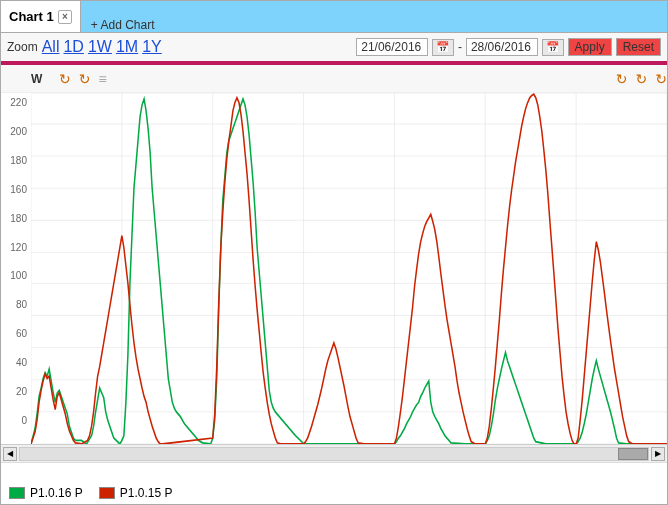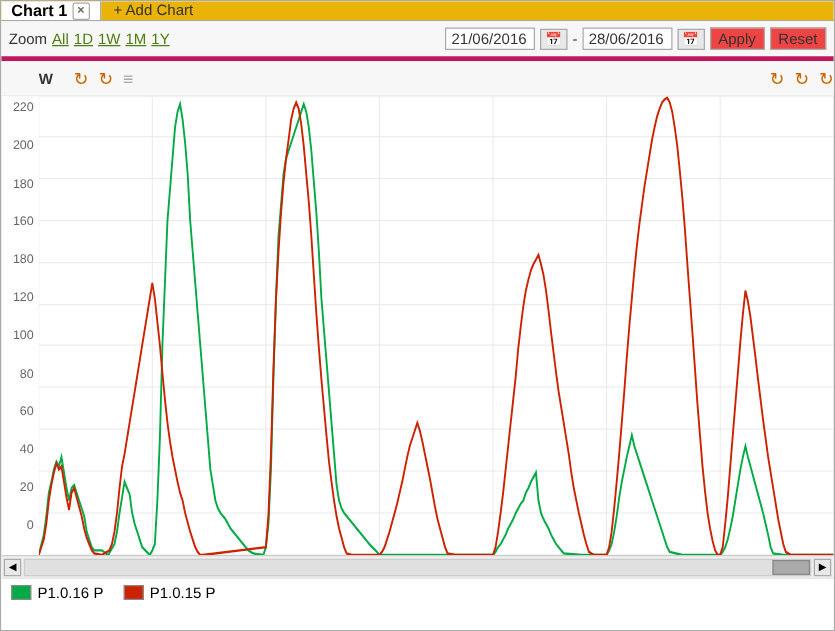--- a/index.html
+++ b/index.html
@@ -10,25 +10,25 @@
       height: 505px;
       background: #fff;
       border: 1px solid #aaa;
       display: flex;
       flex-direction: column;
       overflow: hidden;
     }
 
     .title-bar {
       display: flex;
-      align-items: flex-start;
-      background: #eab308;
+      align-items: flex-end;
+      background: #7dd3fc;
       border-bottom: 1px solid #aaa;
       padding: 0;
-      height: 16px;
+      height: 32px;
       flex-shrink: 0;
     }
 
     .tab {
       display: flex;
       align-items: center;
       background: #fff;
       border-right: 1px solid #aaa;
       padding: 0 8px;
       height: 100%;
@@ -78,24 +78,24 @@
       gap: 4px;
       font-size: 12px;
     }
 
     .zoom-label {
       color: #333;
       font-size: 12px;
     }
 
     .zoom-link {
-      color: #4d7c0f;
+      color: #1d4ed8;
       text-decoration: underline;
       cursor: pointer;
-      font-size: 12px;
+      font-size: 16px;
     }
 
     .date-section {
       display: flex;
       align-items: center;
       gap: 4px;
       font-size: 12px;
     }
 
     .date-input {
@@ -228,21 +228,21 @@
       right: 0;
       top: 0;
       height: 100%;
       width: 30px;
       background: #aaa;
       border: 1px solid #888;
     }
 
     .legend-bar {
       display: flex;
-      align-items: flex-start;
+      align-items: flex-end;
       gap: 16px;
       padding: 4px 8px;
       border-top: 1px solid #ddd;
       background: #fff;
       flex-shrink: 0;
       height: 42px;
     }
 
     .legend-item {
       display: flex;

